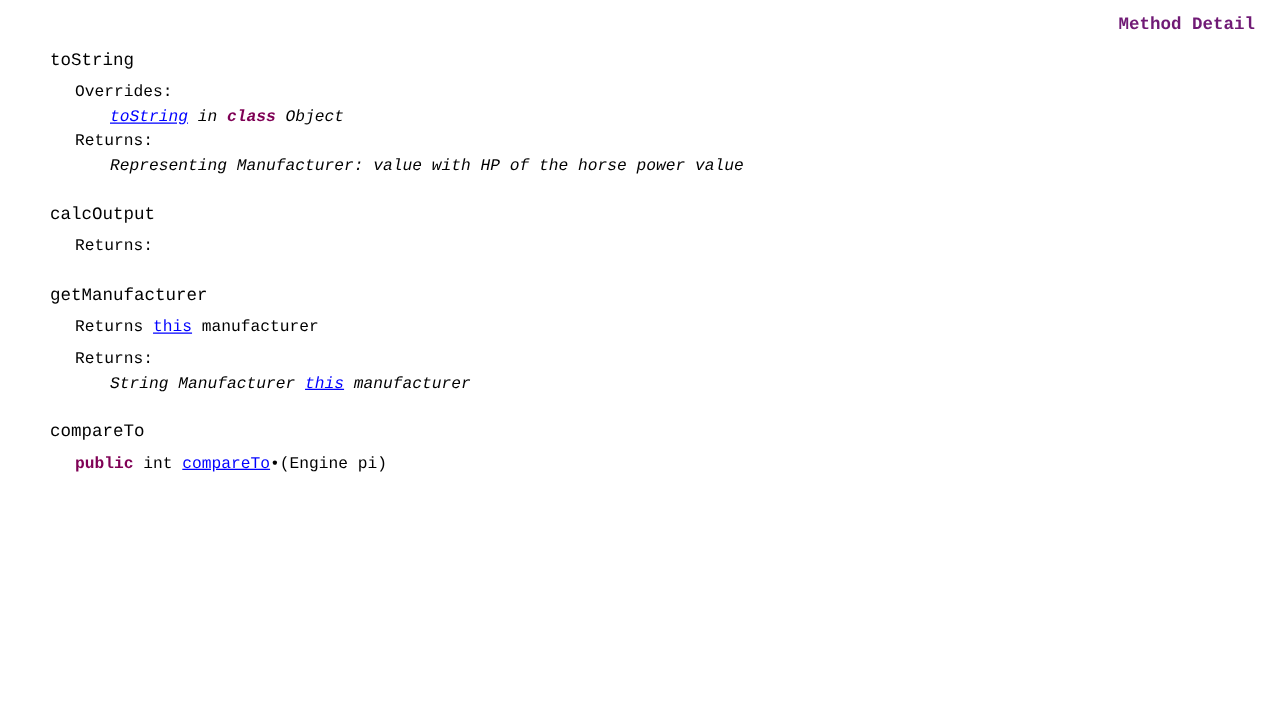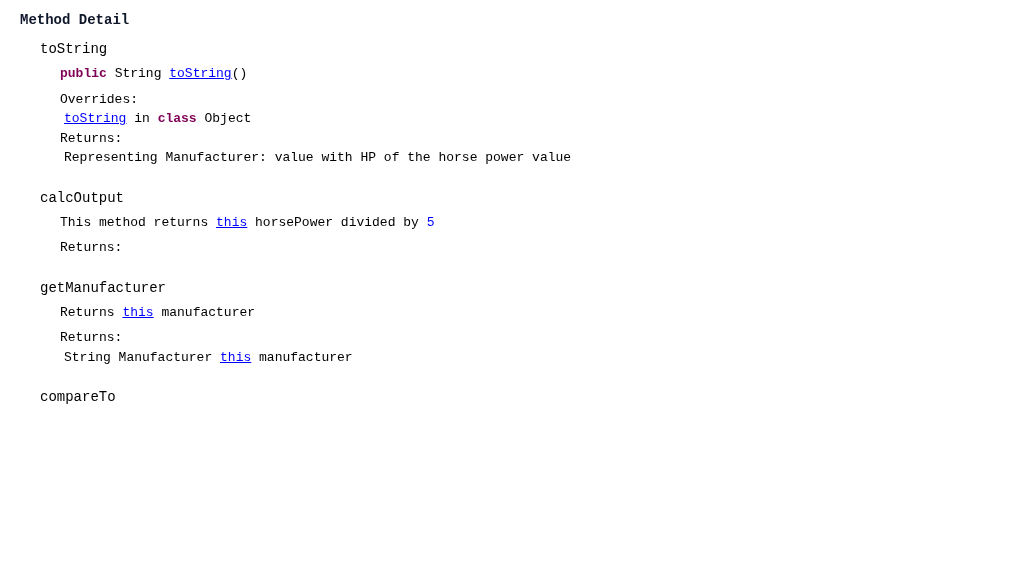--- a/index.html
+++ b/index.html
@@ -13,22 +13,23 @@
       font-family: 'Courier New', Courier, monospace;
       font-size: 13px;
       color: #000000;
       padding: 10px 20px;
       line-height: 1.5;
     }
 
     .section-header {
       font-size: 14px;
       font-weight: bold;
-      color: #0f172a;
+      color: #701a75;
       margin-bottom: 8px;
+      text-align: right;
     }
 
     .method-anchor {
       font-size: 14px;
       font-weight: normal;
       color: #000000;
       margin-left: 20px;
       margin-bottom: 4px;
     }
 
@@ -53,74 +54,72 @@
 
     .number {
       color: #0000ff;
     }
 
     .description {
       margin-bottom: 6px;
     }
 
     .indent {
-      margin-left: 4px;
+      margin-left: 28px;
+      font-style: italic;
     }
   </style>
 </head>
 <body>
 
 <div>
   <div class="section-header">Method Detail</div>
 
   <div class="method-anchor">toString</div>
   <div class="method-block">
-    <div class="method-signature">
-      <span class="keyword">public</span>
-      <span> </span>
-      <span>String</span>
-      <span> </span>
-      <span class="link">toString</span><span>()</span>
-    </div>
     <div>
       <span>Overrides:</span>
     </div>
     <div class="indent">
       <span class="link">toString</span>
       <span> </span><span>in</span><span> </span><span class="keyword">class</span><span> </span><span>Object</span>
     </div>
     <div>
       <span>Returns:</span>
     </div>
     <div class="indent">Representing Manufacturer: value with HP of the horse power value</div>
   </div>
 
   <div class="method-anchor">calcOutput</div>
   <div class="method-block">
-    <div class="description">
-      <span>This method returns </span><span class="link">this</span><span> horsePower divided by </span><span class="number">5</span>
-    </div>
     <div>
       <span>Returns:</span>
     </div>
   </div>
 
   <div class="method-anchor">getManufacturer</div>
   <div class="method-block">
     <div class="description">
       <span>Returns </span><span class="link">this</span><span> manufacturer</span>
     </div>
     <div>
       <span>Returns:</span>
     </div>
     <div class="indent">
       <span>String Manufacturer </span><span class="link">this</span><span> manufacturer</span>
     </div>
   </div>
 
   <div class="method-anchor">compareTo</div>
   <div class="method-block">
+    <div class="method-signature">
+      <span class="keyword">public</span>
+      <span> </span>
+      <span>int</span>
+      <span> </span>
+      <span class="link">compareTo</span><span>•(Engine pi)</span>
+    </div>
     <div>
       
     </div>
 
   </div>
 </div>
 
 </body></html>

